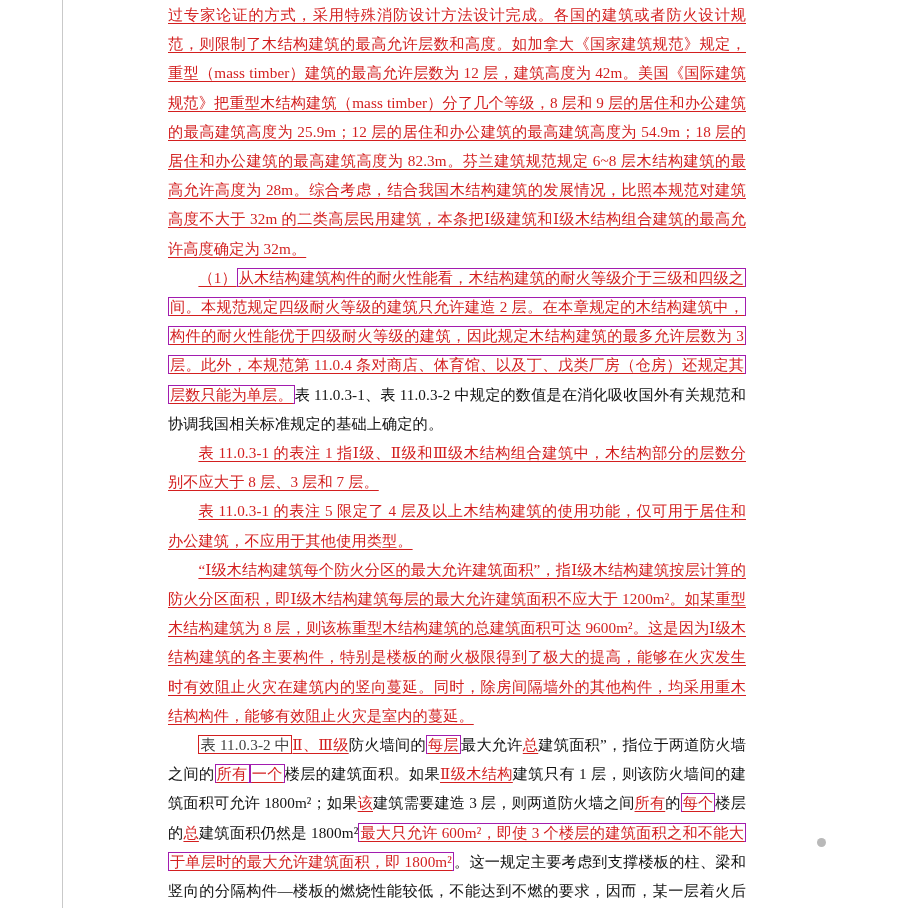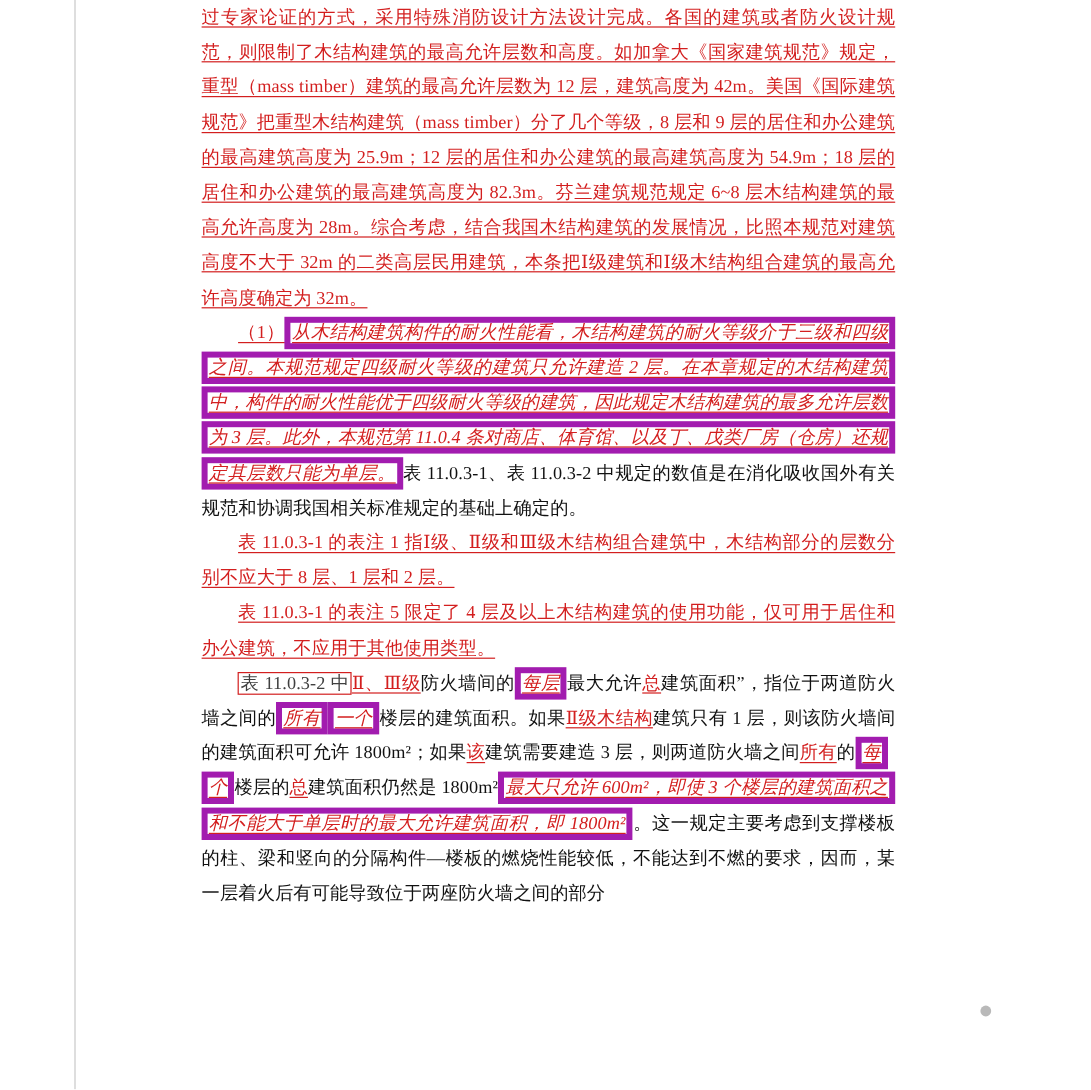--- a/index.html
+++ b/index.html
@@ -48,25 +48,24 @@
     color: #d31f1f;
     text-decoration: underline;
     text-decoration-color: #d31f1f;
     text-underline-offset: 3px;
   }
   .blk {
     color: #111111;
   }
   
   .boxed {
-    border: 5px solid #a21caf;
+    border: 1px solid #a21caf;
     padding: 0 1px;
     display: inline;
     box-decoration-break: clone;
-    font-style: italic;
     -webkit-box-decoration-break: clone;
   }
   .boxed-blk {
     border: 1px solid #d31f1f;
     padding: 0 1px;
     color: #404040;
     display: inline;
     box-decoration-break: clone;
     -webkit-box-decoration-break: clone;
   }
@@ -91,27 +90,30 @@
 
     <p>
       <span class="rev">过专家论证的方式，采用特殊消防设计方法设计完成。各国的建筑或者防火设计规范，则限制了木结构建筑的最高允许层数和高度。如加拿大《国家建筑规范》规定，重型（mass timber）建筑的最高允许层数为 12 层，建筑高度为 42m。美国《国际建筑规范》把重型木结构建筑（mass timber）分了几个等级，8 层和 9 层的居住和办公建筑的最高建筑高度为 25.9m；12 层的居住和办公建筑的最高建筑高度为 54.9m；18 层的居住和办公建筑的最高建筑高度为 82.3m。芬兰建筑规范规定 6~8 层木结构建筑的最高允许高度为 28m。综合考虑，结合我国木结构建筑的发展情况，比照本规范对建筑高度不大于 32m 的二类高层民用建筑，本条把Ⅰ级建筑和Ⅰ级木结构组合建筑的最高允许高度确定为 32m。</span>
     </p>
 
     <p class="indent">
       <span class="rev">（1）</span><span class="rev boxed">从木结构建筑构件的耐火性能看，木结构建筑的耐火等级介于三级和四级之间。本规范规定四级耐火等级的建筑只允许建造 2 层。在本章规定的木结构建筑中，构件的耐火性能优于四级耐火等级的建筑，因此规定木结构建筑的最多允许层数为 3 层。此外，本规范第 11.0.4 条对商店、体育馆、以及丁、戊类厂房（仓房）还规定其层数只能为单层。</span><span class="blk">表 11.0.3-1、表 11.0.3-2 中规定的数值是在消化吸收国外有关规范和协调我国相关标准规定的基础上确定的。</span>
     </p>
 
     <p class="indent">
-      <span class="rev">表 11.0.3-1 的表注 1 指Ⅰ级、Ⅱ级和Ⅲ级木结构组合建筑中，木结构部分的层数分别不应大于 8 层、1 层和 2 层。</span>
+      <span class="rev">表 11.0.3-1 的表注 1 指Ⅰ级、Ⅱ级和Ⅲ级木结构组合建筑中，木结构部分的层数分别不应大于 8 层、3 层和 7 层。</span>
     </p>
 
     <p class="indent">
       <span class="rev">表 11.0.3-1 的表注 5 限定了 4 层及以上木结构建筑的使用功能，仅可用于居住和办公建筑，不应用于其他使用类型。</span>
     </p>
 
+    <p class="indent">
+      <span class="rev">“Ⅰ级木结构建筑每个防火分区的最大允许建筑面积”，指Ⅰ级木结构建筑按层计算的防火分区面积，即Ⅰ级木结构建筑每层的最大允许建筑面积不应大于 1200m²。如某重型木结构建筑为 8 层，则该栋重型木结构建筑的总建筑面积可达 9600m²。这是因为Ⅰ级木结构建筑的各主要构件，特别是楼板的耐火极限得到了极大的提高，能够在火灾发生时有效阻止火灾在建筑内的竖向蔓延。同时，除房间隔墙外的其他构件，均采用重木结构构件，能够有效阻止火灾是室内的蔓延。</span>
+    </p>
 
     <p class="indent">
       <span class="boxed-blk">表 11.0.3-2 中</span><span class="rev">Ⅱ、Ⅲ级</span><span class="blk">防火墙间的</span><span class="rev boxed">每层</span><span class="blk">最大允许</span><span class="rev">总</span><span class="blk">建筑面积”，指位于两道防火墙之间的</span><span class="rev boxed">所有</span><span class="rev boxed">一个</span><span class="blk">楼层的建筑面积。如果</span><span class="rev">Ⅱ级木结构</span><span class="blk">建筑只有 1 层，则该防火墙间的建筑面积可允许 1800m²；如果</span><span class="rev">该</span><span class="blk">建筑需要建造 3 层，则两道防火墙之间</span><span class="rev">所有</span><span class="blk">的</span><span class="rev boxed">每个</span><span class="blk">楼层的</span><span class="rev">总</span><span class="blk">建筑面积仍然是 1800m²</span><span class="rev boxed">最大只允许 600m²，即使 3 个楼层的建筑面积之和不能大于单层时的最大允许建筑面积，即 1800m²</span><span class="blk">。这一规定主要考虑到支撑楼板的柱、梁和竖向的分隔构件—楼板的燃烧性能较低，不能达到不燃的要求，因而，某一层着火后有可能导致位于两座防火墙之间的部分</span>
     </p>
 
   </div>
 
   <div class="scroll-dot"></div>
 
 </div>

